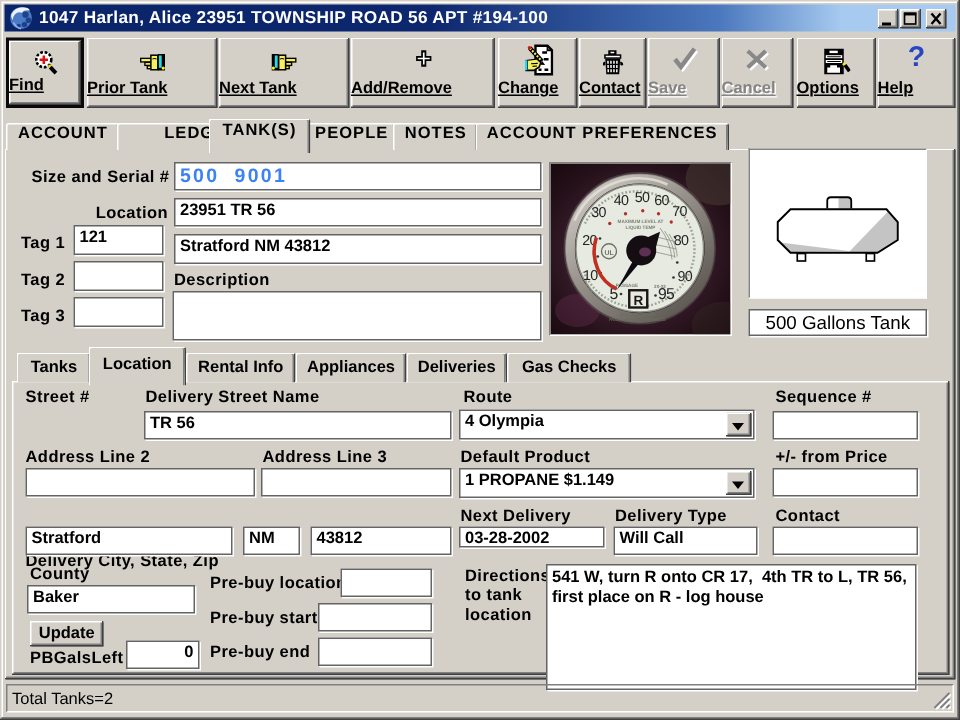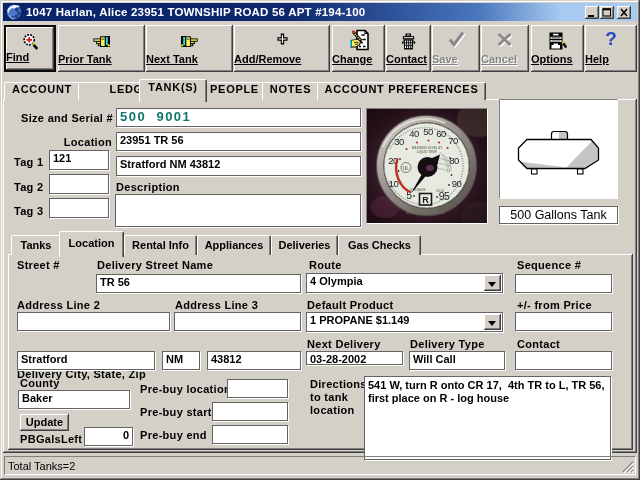--- a/index.html
+++ b/index.html
@@ -186,21 +186,21 @@
  <div class="page" style="left:3px;top:99px;width:634px;height:354px;"></div>
 
  <div class="tab ttab" style="left:4px;top:82px;width:74px;height:17px;line-height:13px;">ACCOUNT</div>
  <div class="tab ttab" style="left:78px;top:82px;width:63px;height:17px;line-height:13px;padding-left:24px;">LEDGER</div>
  <div class="tab ttab" style="left:205px;top:82px;width:57px;height:17px;line-height:13px;">PEOPLE</div>
  <div class="tab ttab" style="left:262px;top:82px;width:55px;height:17px;line-height:13px;">NOTES</div>
  <div class="tab ttab" style="left:317px;top:82px;width:167px;height:17px;line-height:13px;">ACCOUNT PREFERENCES</div>
  <div class="tab ttab" style="left:139px;top:79px;width:66px;height:22px;line-height:15px;z-index:5;">TANK(S)</div>
 
  <div class="lbl" style="left:14px;top:113px;width:99px;text-align:right;">Size and Serial #</div>
- <div class="fld" style="left:116px;top:108px;width:245px;height:19px;color:#0f766e;font-size:13px;letter-spacing:1.5px;line-height:16px;">500&nbsp;&nbsp;9001</div>
+ <div class="fld" style="left:116px;top:108px;width:245px;height:19px;color:#3b82f6;font-size:13px;letter-spacing:1.5px;line-height:16px;">500&nbsp;&nbsp;9001</div>
  <div class="lbl" style="left:14px;top:137px;width:98px;text-align:right;">Location</div>
  <div class="fld" style="left:116px;top:132px;width:245px;height:19px;">23951 TR 56</div>
  <div class="fld" style="left:116px;top:156px;width:245px;height:20px;">Stratford NM 43812</div>
  <div class="lbl" style="left:14px;top:157px;">Tag 1</div>
  <div class="fld" style="left:49px;top:150px;width:60px;height:20px;">121</div>
  <div class="lbl" style="left:14px;top:182px;">Tag 2</div>
  <div class="fld" style="left:49px;top:174px;width:60px;height:20px;"></div>
  <div class="lbl" style="left:14px;top:206px;">Tag 3</div>
  <div class="fld" style="left:49px;top:198px;width:60px;height:20px;"></div>
  <div class="lbl" style="left:116px;top:182px;">Description</div>

